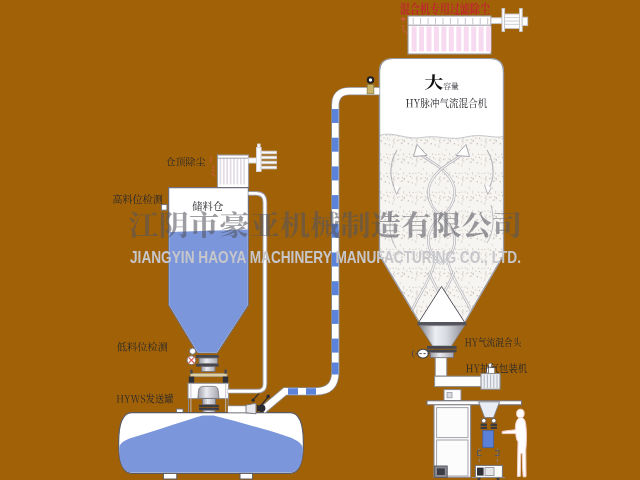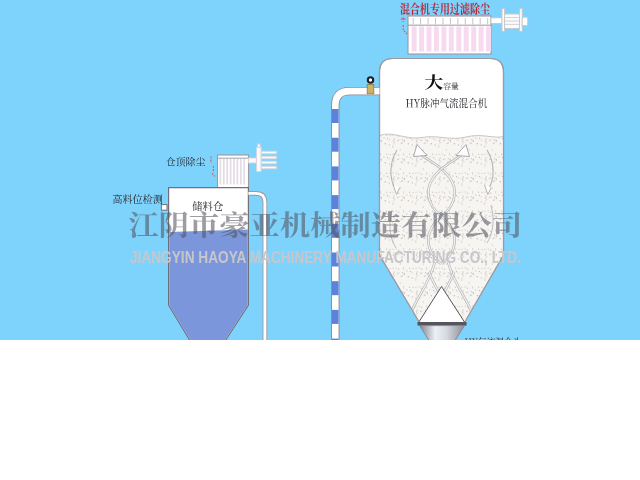--- a/index.html
+++ b/index.html
@@ -1,14 +1,14 @@
 <!DOCTYPE html>
 <html><head><meta charset="utf-8"><style>
 html,body{margin:0;padding:0;background:#fff;}
-#page{width:640px;height:340px;position:relative;overflow:hidden;background:#7dd3fc;}
+#page{width:640px;height:480px;position:relative;overflow:hidden;background:#a16207;}
 svg{display:block;}
 </style></head><body>
 <div id="page">
     <svg width="640" height="480" viewBox="0 0 640 480">
       <defs>
 <pattern id="speck" width="23" height="19" patternUnits="userSpaceOnUse">
  <rect width="23" height="19" fill="#f7f5f2"></rect>
  <circle cx="7.6" cy="3.2" r="0.73" fill="#cdc6c0"></circle>
  <circle cx="18.6" cy="2.2" r="0.7" fill="#d1cac4"></circle>
  <circle cx="5.2" cy="2.0" r="0.65" fill="#d6cfc9"></circle>

